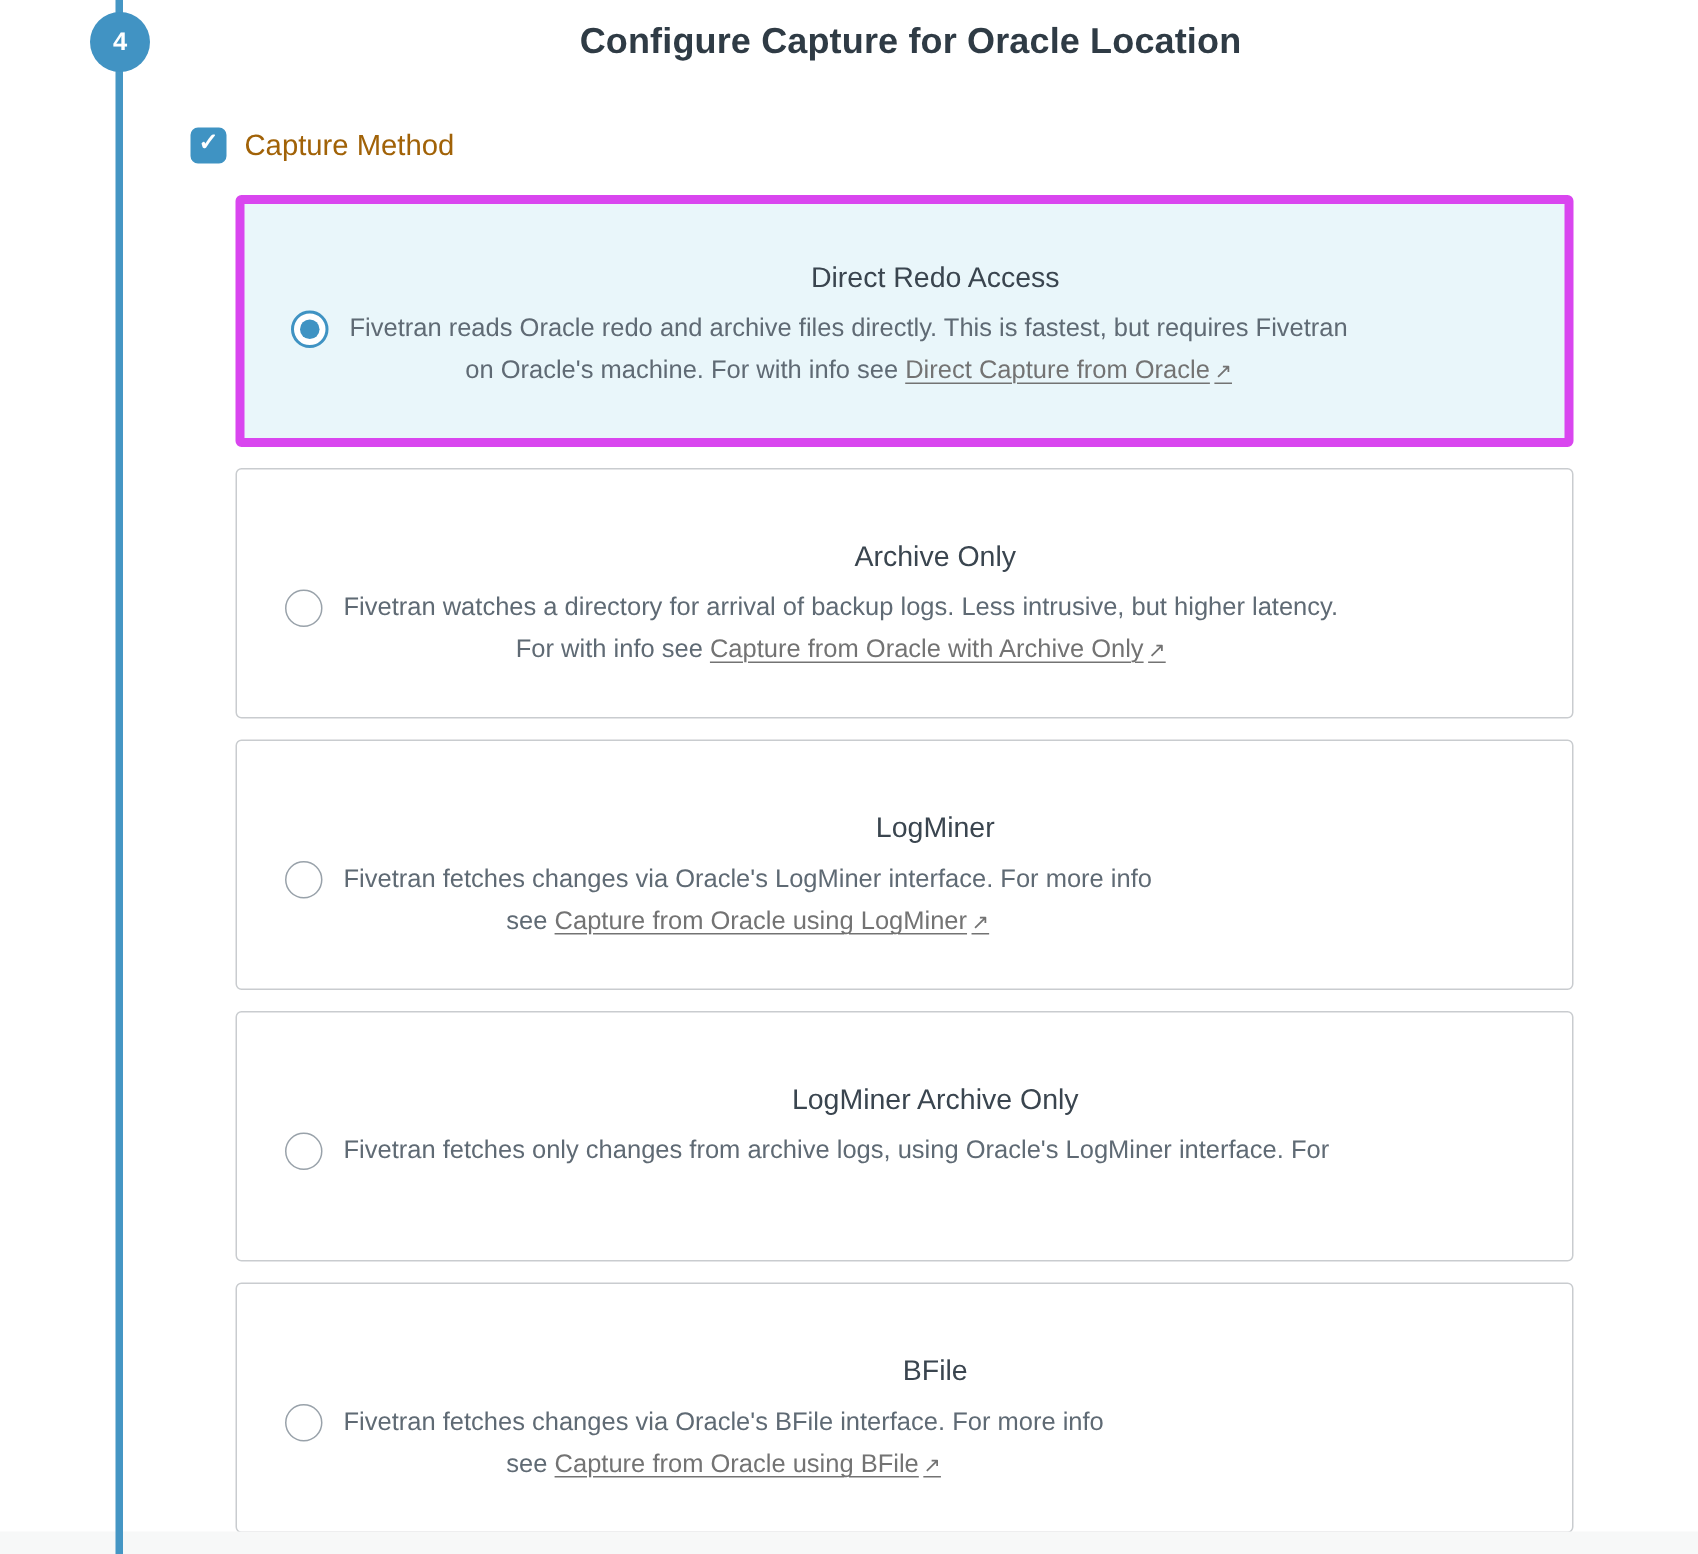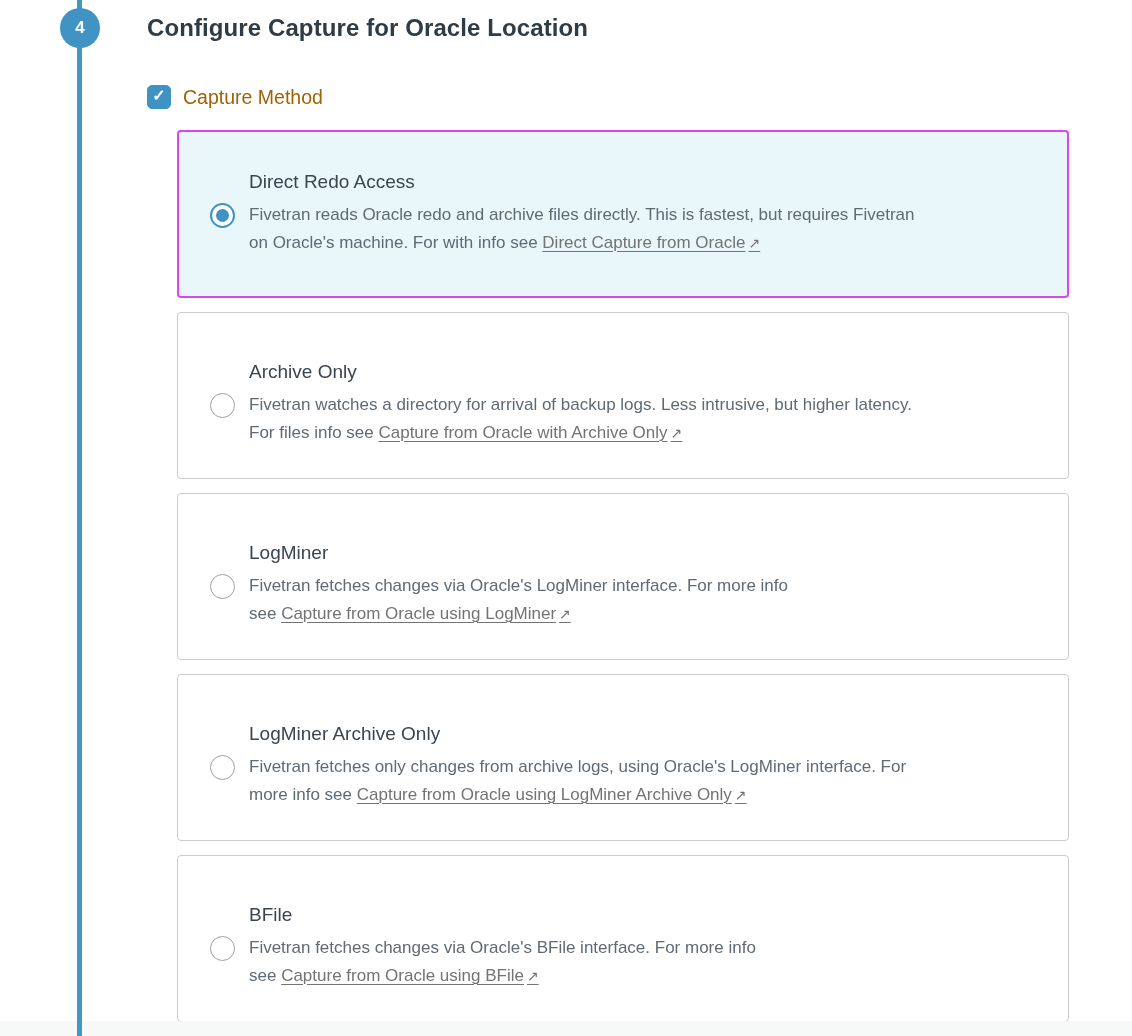--- a/index.html
+++ b/index.html
@@ -16,21 +16,21 @@
     width: 5px; height: 1036px;
     background: #4596c4; z-index: 2;
   }
   .step-badge {
     position: absolute; left: 60px; top: 8px;
     width: 40px; height: 40px; border-radius: 50%;
     background: #4193c3; color: #ffffff;
     display: flex; align-items: center; justify-content: center;
     font-size: 17px; font-weight: bold; z-index: 3;
   }
-  .content { position: absolute; left: 147px; top: 0; width: 960px; }
+  .content { position: absolute; left: 127px; top: 0; width: 960px; text-align: center; }
   .page-title {
     margin-top: 14px;
     font-size: 24px; font-weight: bold; color: #2f3b45;
     letter-spacing: 0.1px;
   }
   .checkbox-row {
     margin-top: 43px;
     display: flex; align-items: center;
   }
   .checkbox {
@@ -54,21 +54,21 @@
     background: #ffffff;
     border: 1px solid #c9cccf; border-radius: 4px;
     margin-bottom: 14px;
     padding: 45px 30px 0 32px;
     overflow: hidden;
     cursor: pointer;
   }
   .option-card.selected {
     height: 168px;
     background: #e9f6fa;
-    border: 2px solid #d946ef;
+    border: 6px solid #d946ef;
     padding: 36px 29px 0 31px;
   }
   .option-title {
     margin-left: 39px;
     font-size: 19px; color: #3a454f; line-height: 28px;
     margin-bottom: 5px;
   }
   .option-body { display: flex; align-items: flex-start; }
   .radio {
     flex: 0 0 auto;
@@ -134,21 +134,21 @@
         </div>
       </div>
     </div>
 
     <div class="option-card">
       <div class="option-title">Archive Only</div>
       <div class="option-body">
         <span class="radio"></span>
         <div class="option-desc">
           <div class="desc-line">Fivetran watches a directory for arrival of backup logs. Less intrusive, but higher latency.</div>
-          <div class="desc-line"><span>For files info see </span><span class="doc-link"><span>Capture from Oracle with Archive Only</span><span class="ext-icon">↗</span></span></div>
+          <div class="desc-line"><span>For with info see </span><span class="doc-link"><span>Capture from Oracle with Archive Only</span><span class="ext-icon">↗</span></span></div>
         </div>
       </div>
     </div>
 
     <div class="option-card">
       <div class="option-title">LogMiner</div>
       <div class="option-body">
         <span class="radio"></span>
         <div class="option-desc">
           <div class="desc-line">Fivetran fetches changes via Oracle's LogMiner interface. For more info</div>
@@ -156,21 +156,20 @@
         </div>
       </div>
     </div>
 
     <div class="option-card">
       <div class="option-title">LogMiner Archive Only</div>
       <div class="option-body">
         <span class="radio"></span>
         <div class="option-desc">
           <div class="desc-line">Fivetran fetches only changes from archive logs, using Oracle's LogMiner interface. For</div>
-          <div class="desc-line"><span>more info see </span><span class="doc-link"><span>Capture from Oracle using LogMiner Archive Only</span><span class="ext-icon">↗</span></span></div>
         </div>
       </div>
     </div>
 
     <div class="option-card">
       <div class="option-title">BFile</div>
       <div class="option-body">
         <span class="radio"></span>
         <div class="option-desc">
           <div class="desc-line">Fivetran fetches changes via Oracle's BFile interface. For more info</div>

